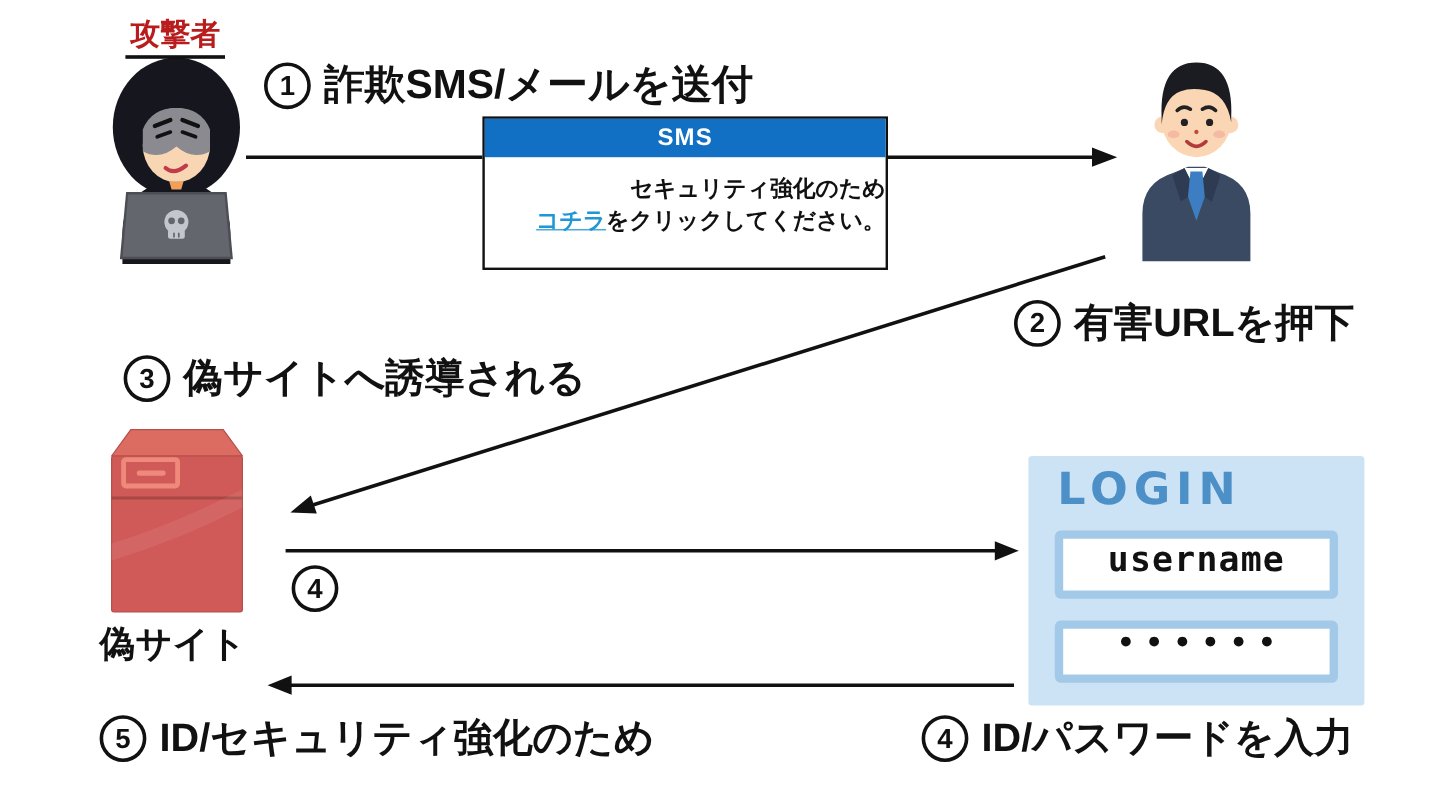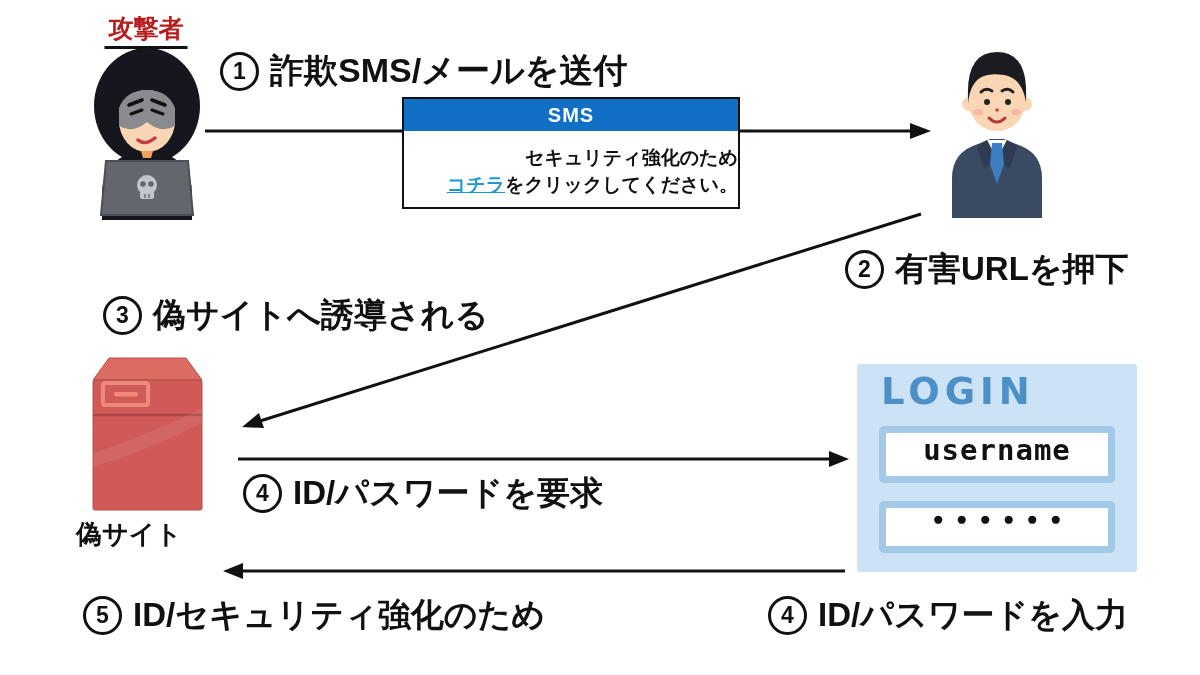--- a/index.html
+++ b/index.html
@@ -29,42 +29,42 @@
     font-size:23px;font-weight:bold;line-height:1;
   }
 
   
   #arrows{position:absolute;left:0;top:0;z-index:1;}
   #arrows line{stroke:#111;stroke-width:3;}
   #arrows polygon{fill:#111;}
 
   
   .sms-box{
-    left:402px;top:97px;width:338px;height:112px;background:#fff;
+    left:402px;top:97px;width:338px;height:128px;background:#fff;
     border:2px solid #111;box-sizing:border-box;z-index:2;
   }
   .sms-header{
     height:32px;background:var(--sms-header-bg);color:#fff;
     display:flex;align-items:center;justify-content:center;
     font-size:20px;font-weight:bold;letter-spacing:1px;
   }
   .sms-body{
     padding-top:13px;text-align:right;font-size:19px;font-weight:bold;line-height:27px;
   }
   .sms-link{color:var(--link-blue);text-decoration:underline;cursor:pointer;margin-top:24px;}
 
   
   .server-label{
-    left:129px;top:517px;transform:translateX(-50%);
-    font-size:26px;font-weight:bold;white-space:nowrap;z-index:3;
+    left:144px;top:517px;transform:translateX(-50%);
+    font-size:30px;font-weight:bold;white-space:nowrap;z-index:3;
   }
 
   
   .login-panel{
-    left:857px;top:364px;width:280px;height:208px;background:var(--login-bg);
+    left:857px;top:380px;width:280px;height:208px;background:var(--login-bg);
     border-radius:3px;z-index:2;box-sizing:border-box;
   }
   .login-title{
     position:absolute;left:24px;top:6px;font-size:37px;font-weight:bold;
     letter-spacing:5px;color:var(--login-blue);
     font-family:"DejaVu Sans",sans-serif;
   }
   .login-field{
     position:absolute;left:22px;width:236px;background:#fff;
     border:7px solid var(--login-border);border-radius:5px;box-sizing:border-box;
@@ -166,21 +166,20 @@
     <rect x="1" y="27" width="109" height="130" rx="2" fill="var(--server-red)" stroke="#b44f4b" stroke-width="1"></rect>
     <line x1="1" y1="62" x2="110" y2="62" stroke="var(--server-red-line)" stroke-width="2.5"></line>
     <rect x="11" y="30" width="45" height="22" rx="2" fill="none" stroke="var(--server-slot)" stroke-width="4"></rect>
     <rect x="22" y="39" width="24" height="4.5" rx="2" fill="var(--server-slot)"></rect>
     <path d="M1,100 Q50,85 110,55 L110,70 Q55,98 1,114 Z" fill="#ffffff" opacity="0.08"></path>
   </svg>
   <div class="abs server-label">偽サイト</div>
 
   <div class="abs step" style="left:243px;top:471px;">
     <span class="circ">4</span>
-    <span>ID/パスワードを要求</span>
   </div>
 
   <div class="abs login-panel">
     <div class="login-title">LOGIN</div>
     <div class="login-field fld-user">
       <span>username</span>
     </div>
     <div class="login-field fld-pass">
       <span>●●●●●●</span>
     </div>

